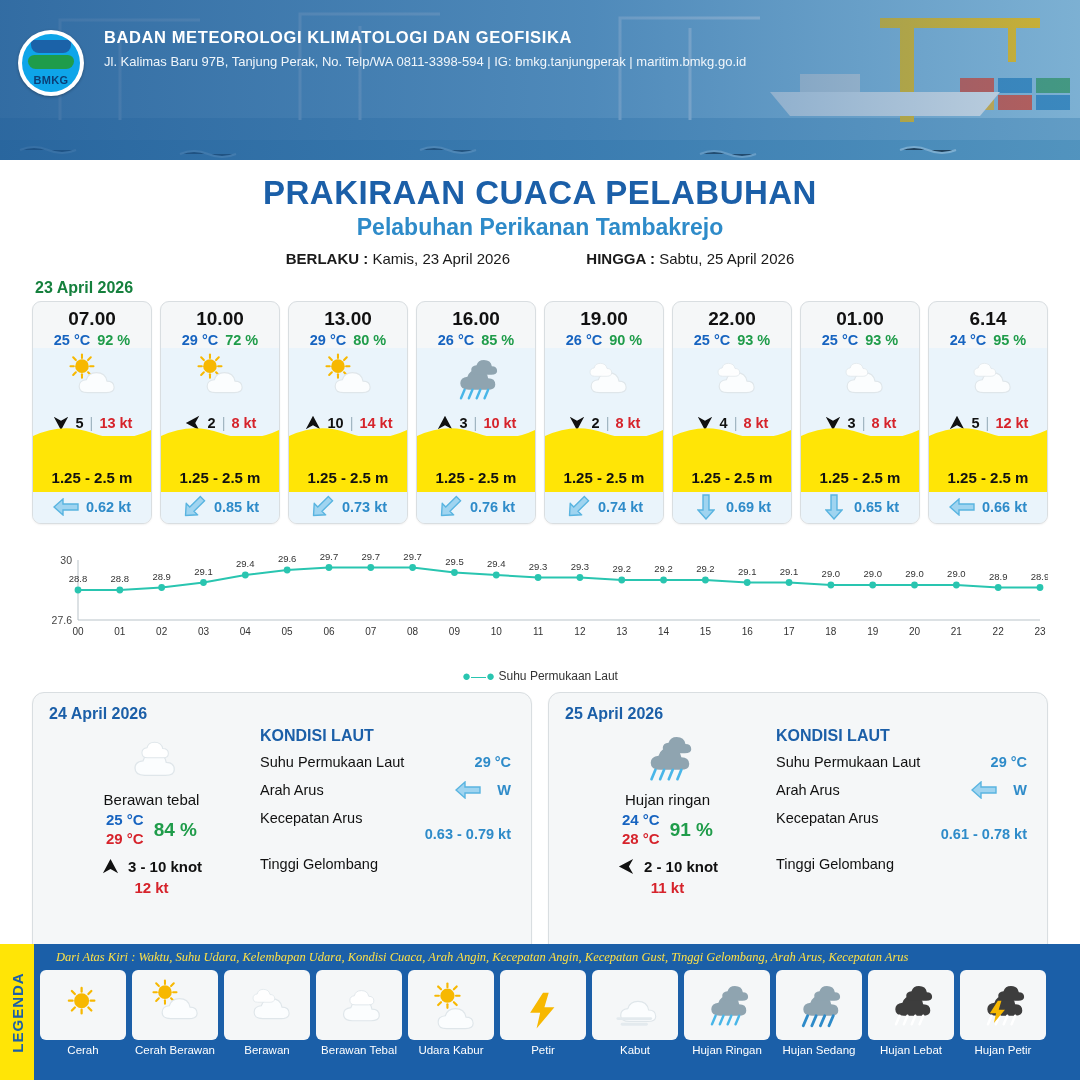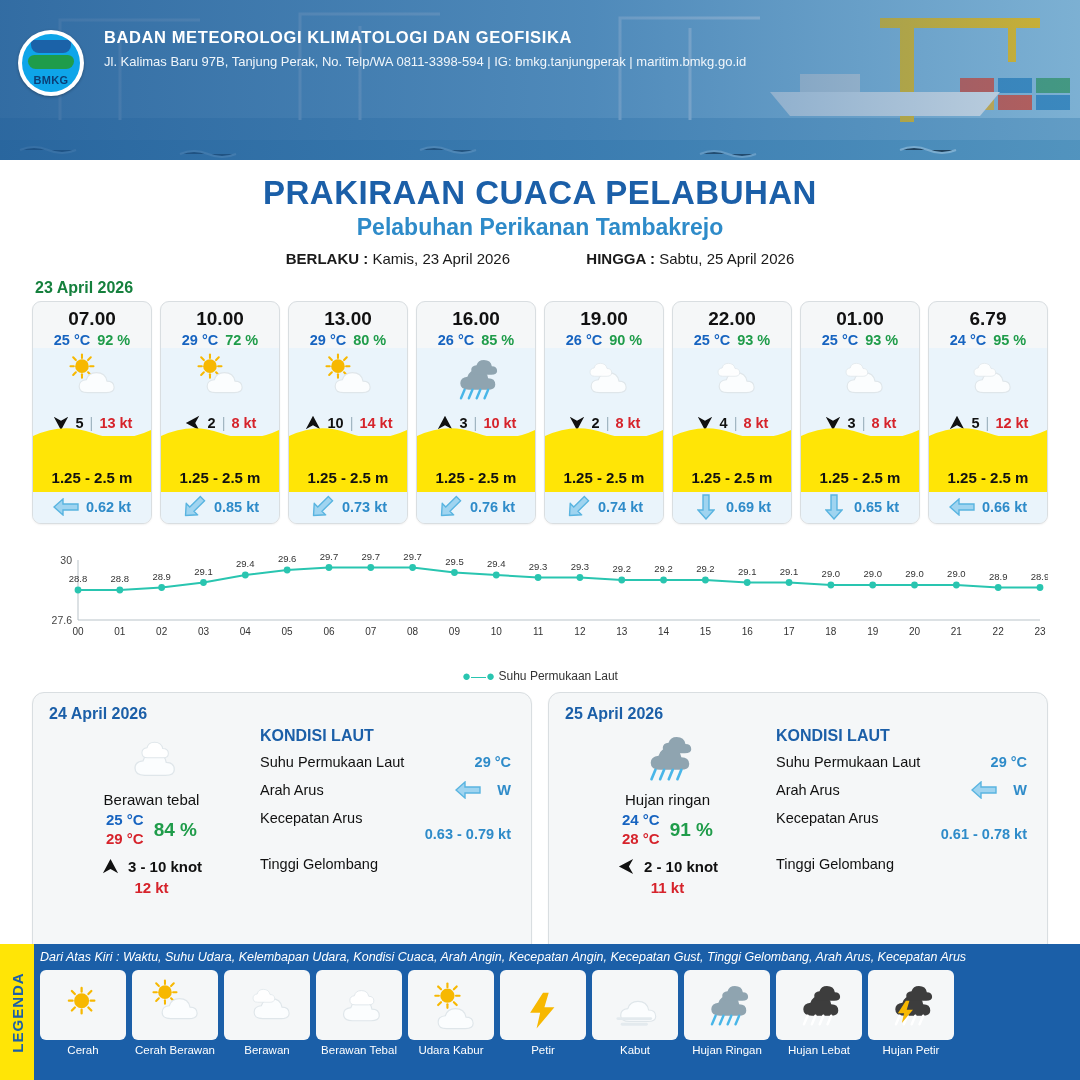--- a/index.html
+++ b/index.html
@@ -129,21 +129,21 @@
     background:#1b5fa8;
   }
   .legend-vert {
     position:absolute; left:0; top:0; width:34px; height:136px;
     background:#ffe506; display:flex; align-items:center; justify-content:center;
   }
   .legend-vert span {
     transform:rotate(-90deg); font-size:15px; font-weight:bold; color:#1b5fa8; letter-spacing:1px;
   }
   .legend-note {
-    position:absolute; left:40px; top:6px; font-size:12.5px; color:#ffffff; font-style:italic;
+    position:absolute; left:56px; top:6px; font-size:12.5px; color:#fde047; font-style:italic;font-family:Liberation Serif, serif;
   }
   .legend-items { position:absolute; left:40px; top:26px; display:flex; gap:6px; }
   .li { width:86px; text-align:center; }
   .li-box {
     height:70px; background:#f5f7f8; border-radius:6px;
     display:flex; align-items:center; justify-content:center;
   }
   .li-lbl { font-size:11.5px; color:#fff; margin-top:4px; }
 </style>
 </head>
@@ -510,21 +510,21 @@
         <div class="wave-val">1.25 - 2.5 m</div>
       </div>
       <div class="c-cur">
         <svg width="26" height="18" viewBox="0 0 26 18" style="transform:rotate(-90deg)">
           <path d="M10 1 L1 9 L10 17 L10 12 L25 12 L25 6 L10 6 Z" fill="#9fd4f0" stroke="#59b4e0" stroke-width="1.4"></path>
         </svg>
         <span>0.65 kt</span>
       </div>
     </div>
     <div class="card">
-      <div class="c-time">6.79</div>
+      <div class="c-time">6.14</div>
       <div class="c-tr">
         <span class="c-temp">24 °C</span>
         <span class="c-hum">95 %</span>
       </div>
       <div class="c-icon">
         <svg width="60" height="60" viewBox="0 0 84 78">
           <g transform="translate(6,8)">
             <path d="M30 50 q-12 0 -12 -9 q0 -8 10 -9 q3 -10 14 -10 q13 0 15 12 q10 0 10 9 q0 7 -11 7 Z" fill="#fbfdfe" stroke="#dfe6ea" stroke-width="1.6"></path>
           </g>
           <g transform="translate(16,2) scale(.72)" opacity=".95">
@@ -882,20 +882,39 @@
               <path d="M59 54 l-5 12"></path>
             </g>
           </svg>
         </div>
         <div class="li-lbl">Hujan Ringan</div>
       </div>
       <div class="li">
         <div class="li-box">
           <svg width="60" height="60" viewBox="0 0 84 78">
             <g transform="translate(2,4)">
+              <path d="M30 50 q-12 0 -12 -9 q0 -8 10 -9 q3 -10 14 -10 q13 0 15 12 q10 0 10 9 q0 7 -11 7 Z" fill="#8fa4b0"></path>
+            </g>
+            <g transform="translate(22,-4) scale(.74)">
+              <path d="M30 50 q-12 0 -12 -9 q0 -8 10 -9 q3 -10 14 -10 q13 0 15 12 q10 0 10 9 q0 7 -11 7 Z" fill="#8fa4b0"></path>
+            </g>
+            <g stroke="#2e8bc9" stroke-width="4" stroke-linecap="round">
+              <path d="M26 54 l-6 14"></path>
+              <path d="M38 54 l-6 14"></path>
+              <path d="M50 54 l-6 14"></path>
+              <path d="M62 54 l-6 14"></path>
+            </g>
+          </svg>
+        </div>
+        <div class="li-lbl">Hujan Sedang</div>
+      </div>
+      <div class="li">
+        <div class="li-box">
+          <svg width="60" height="60" viewBox="0 0 84 78">
+            <g transform="translate(2,4)">
               <path d="M30 50 q-12 0 -12 -9 q0 -8 10 -9 q3 -10 14 -10 q13 0 15 12 q10 0 10 9 q0 7 -11 7 Z" fill="#3d3d3d"></path>
             </g>
             <g transform="translate(22,-4) scale(.74)">
               <path d="M30 50 q-12 0 -12 -9 q0 -8 10 -9 q3 -10 14 -10 q13 0 15 12 q10 0 10 9 q0 7 -11 7 Z" fill="#3d3d3d"></path>
             </g>
             <g stroke="#ffffff" stroke-width="3.4" stroke-linecap="round">
               <path d="M26 54 l-5 12"></path>
               <path d="M37 54 l-5 12"></path>
               <path d="M48 54 l-5 12"></path>
               <path d="M59 54 l-5 12"></path>

